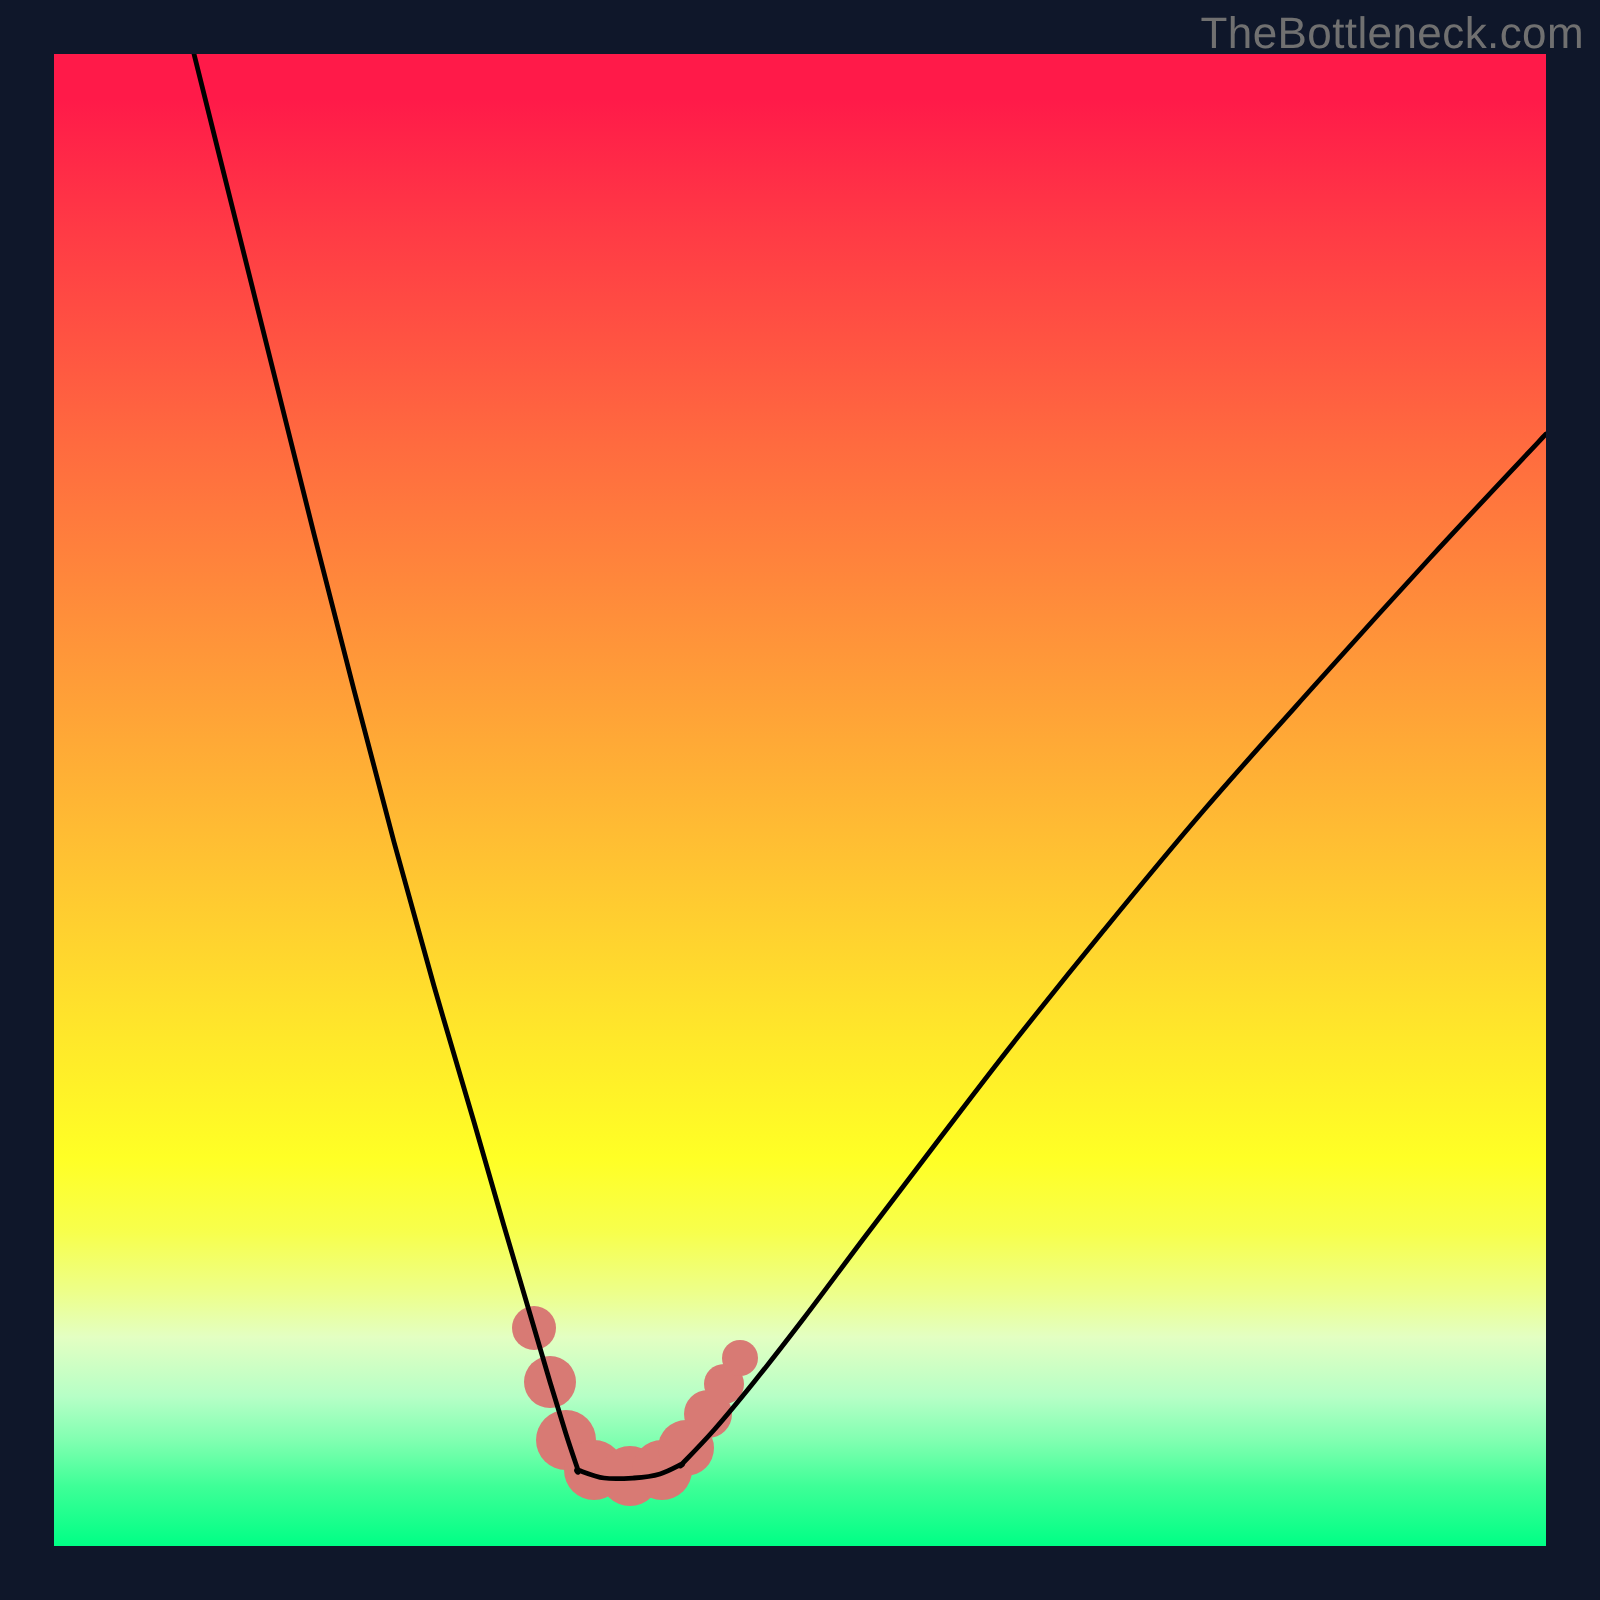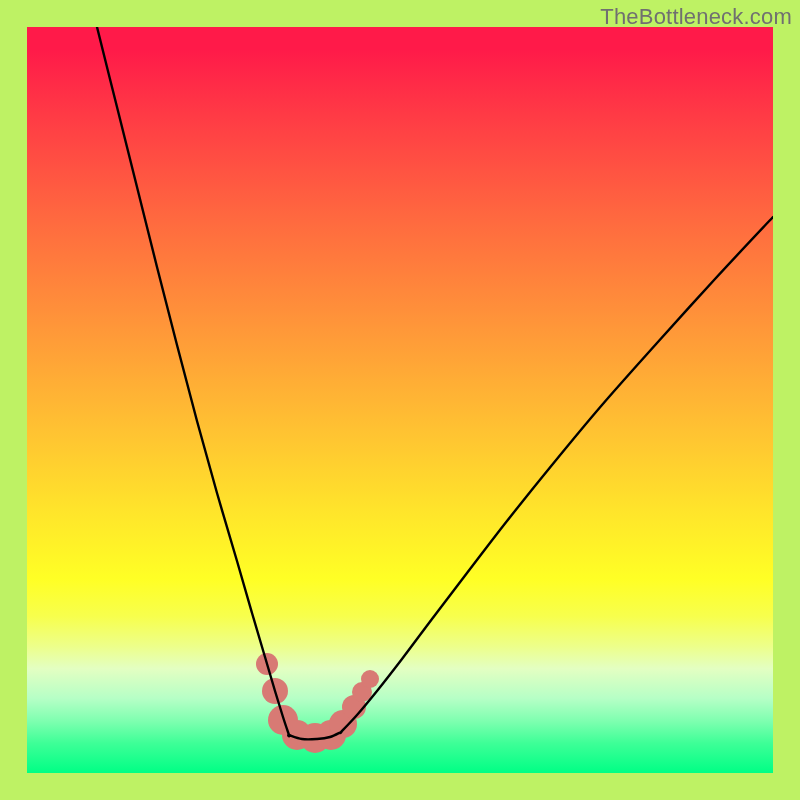--- a/index.html
+++ b/index.html
@@ -7,21 +7,21 @@
     padding: 0;
     width: 800px;
     height: 800px;
     background: #000;
     overflow: hidden;
     font-family: Arial, Helvetica, sans-serif;
   }
   .frame {
     position: absolute;
     inset: 0;
-    background: #bef264;
+    background: #0f172a;
   }
   .plot {
     position: absolute;
     left: 27px;
     top: 27px;
     width: 746px;
     height: 746px;
     overflow: hidden;
   }
   .gradient {

